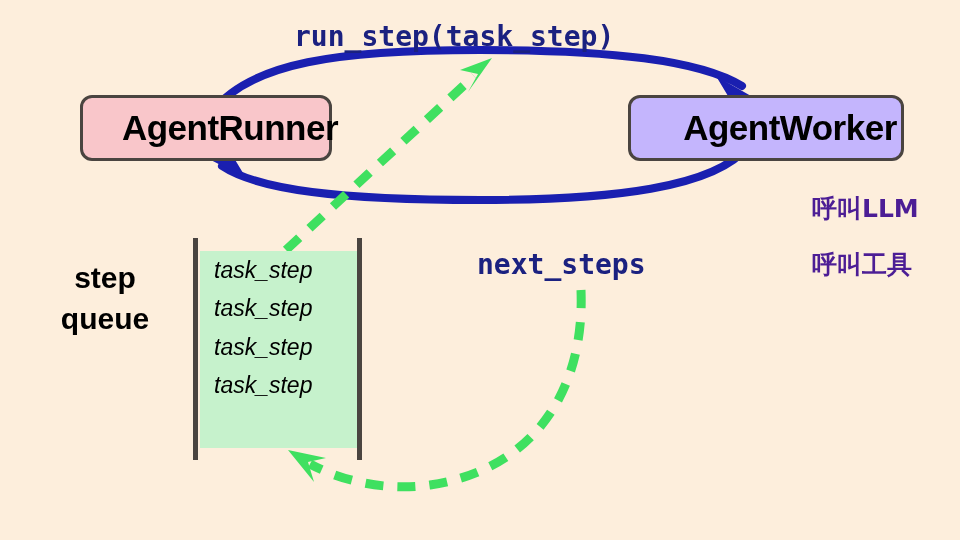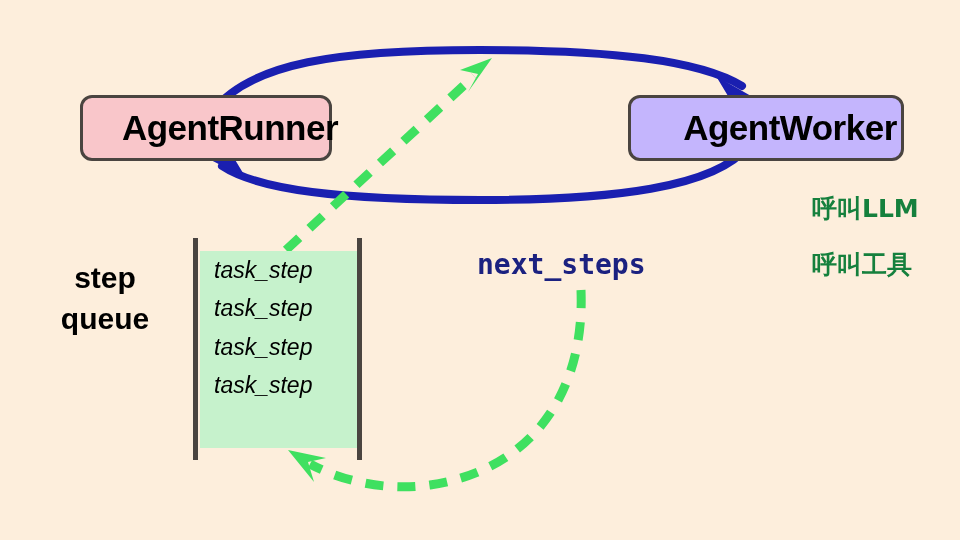--- a/index.html
+++ b/index.html
@@ -82,21 +82,21 @@
   #label-next-steps {
     left: 477px;
     top: 248px;
     font-size: 28px;
   }
   .cn-note {
     position: absolute;
     font-family: "DejaVu Sans", sans-serif;
     font-weight: 700;
     font-size: 25px;
-    color: #15803d;
+    color: #4c1d95;
     white-space: nowrap;
     z-index: 6;
   }
   #note-llm { left: 812px; top: 192px; }
   #note-tool { left: 812px; top: 248px; }
 
   #queue-fill {
     position: absolute;
     left: 200px;
     top: 251px;
@@ -183,20 +183,21 @@
   </svg>
 
   <div class="node" id="node-agent-runner">
     <span>AgentRunner</span>
   </div>
 
   <div class="node" id="node-agent-worker">
     <span>AgentWorker</span>
   </div>
 
+  <div class="mono-label" id="label-run-step">run_step(task_step)</div>
 
 
 
   <div class="mono-label" id="label-next-steps">next_steps</div>
 
   <div class="cn-note" id="note-llm">呼叫LLM</div>
 
   <div class="cn-note" id="note-tool">呼叫工具</div>
 
   <div id="label-step-queue">

